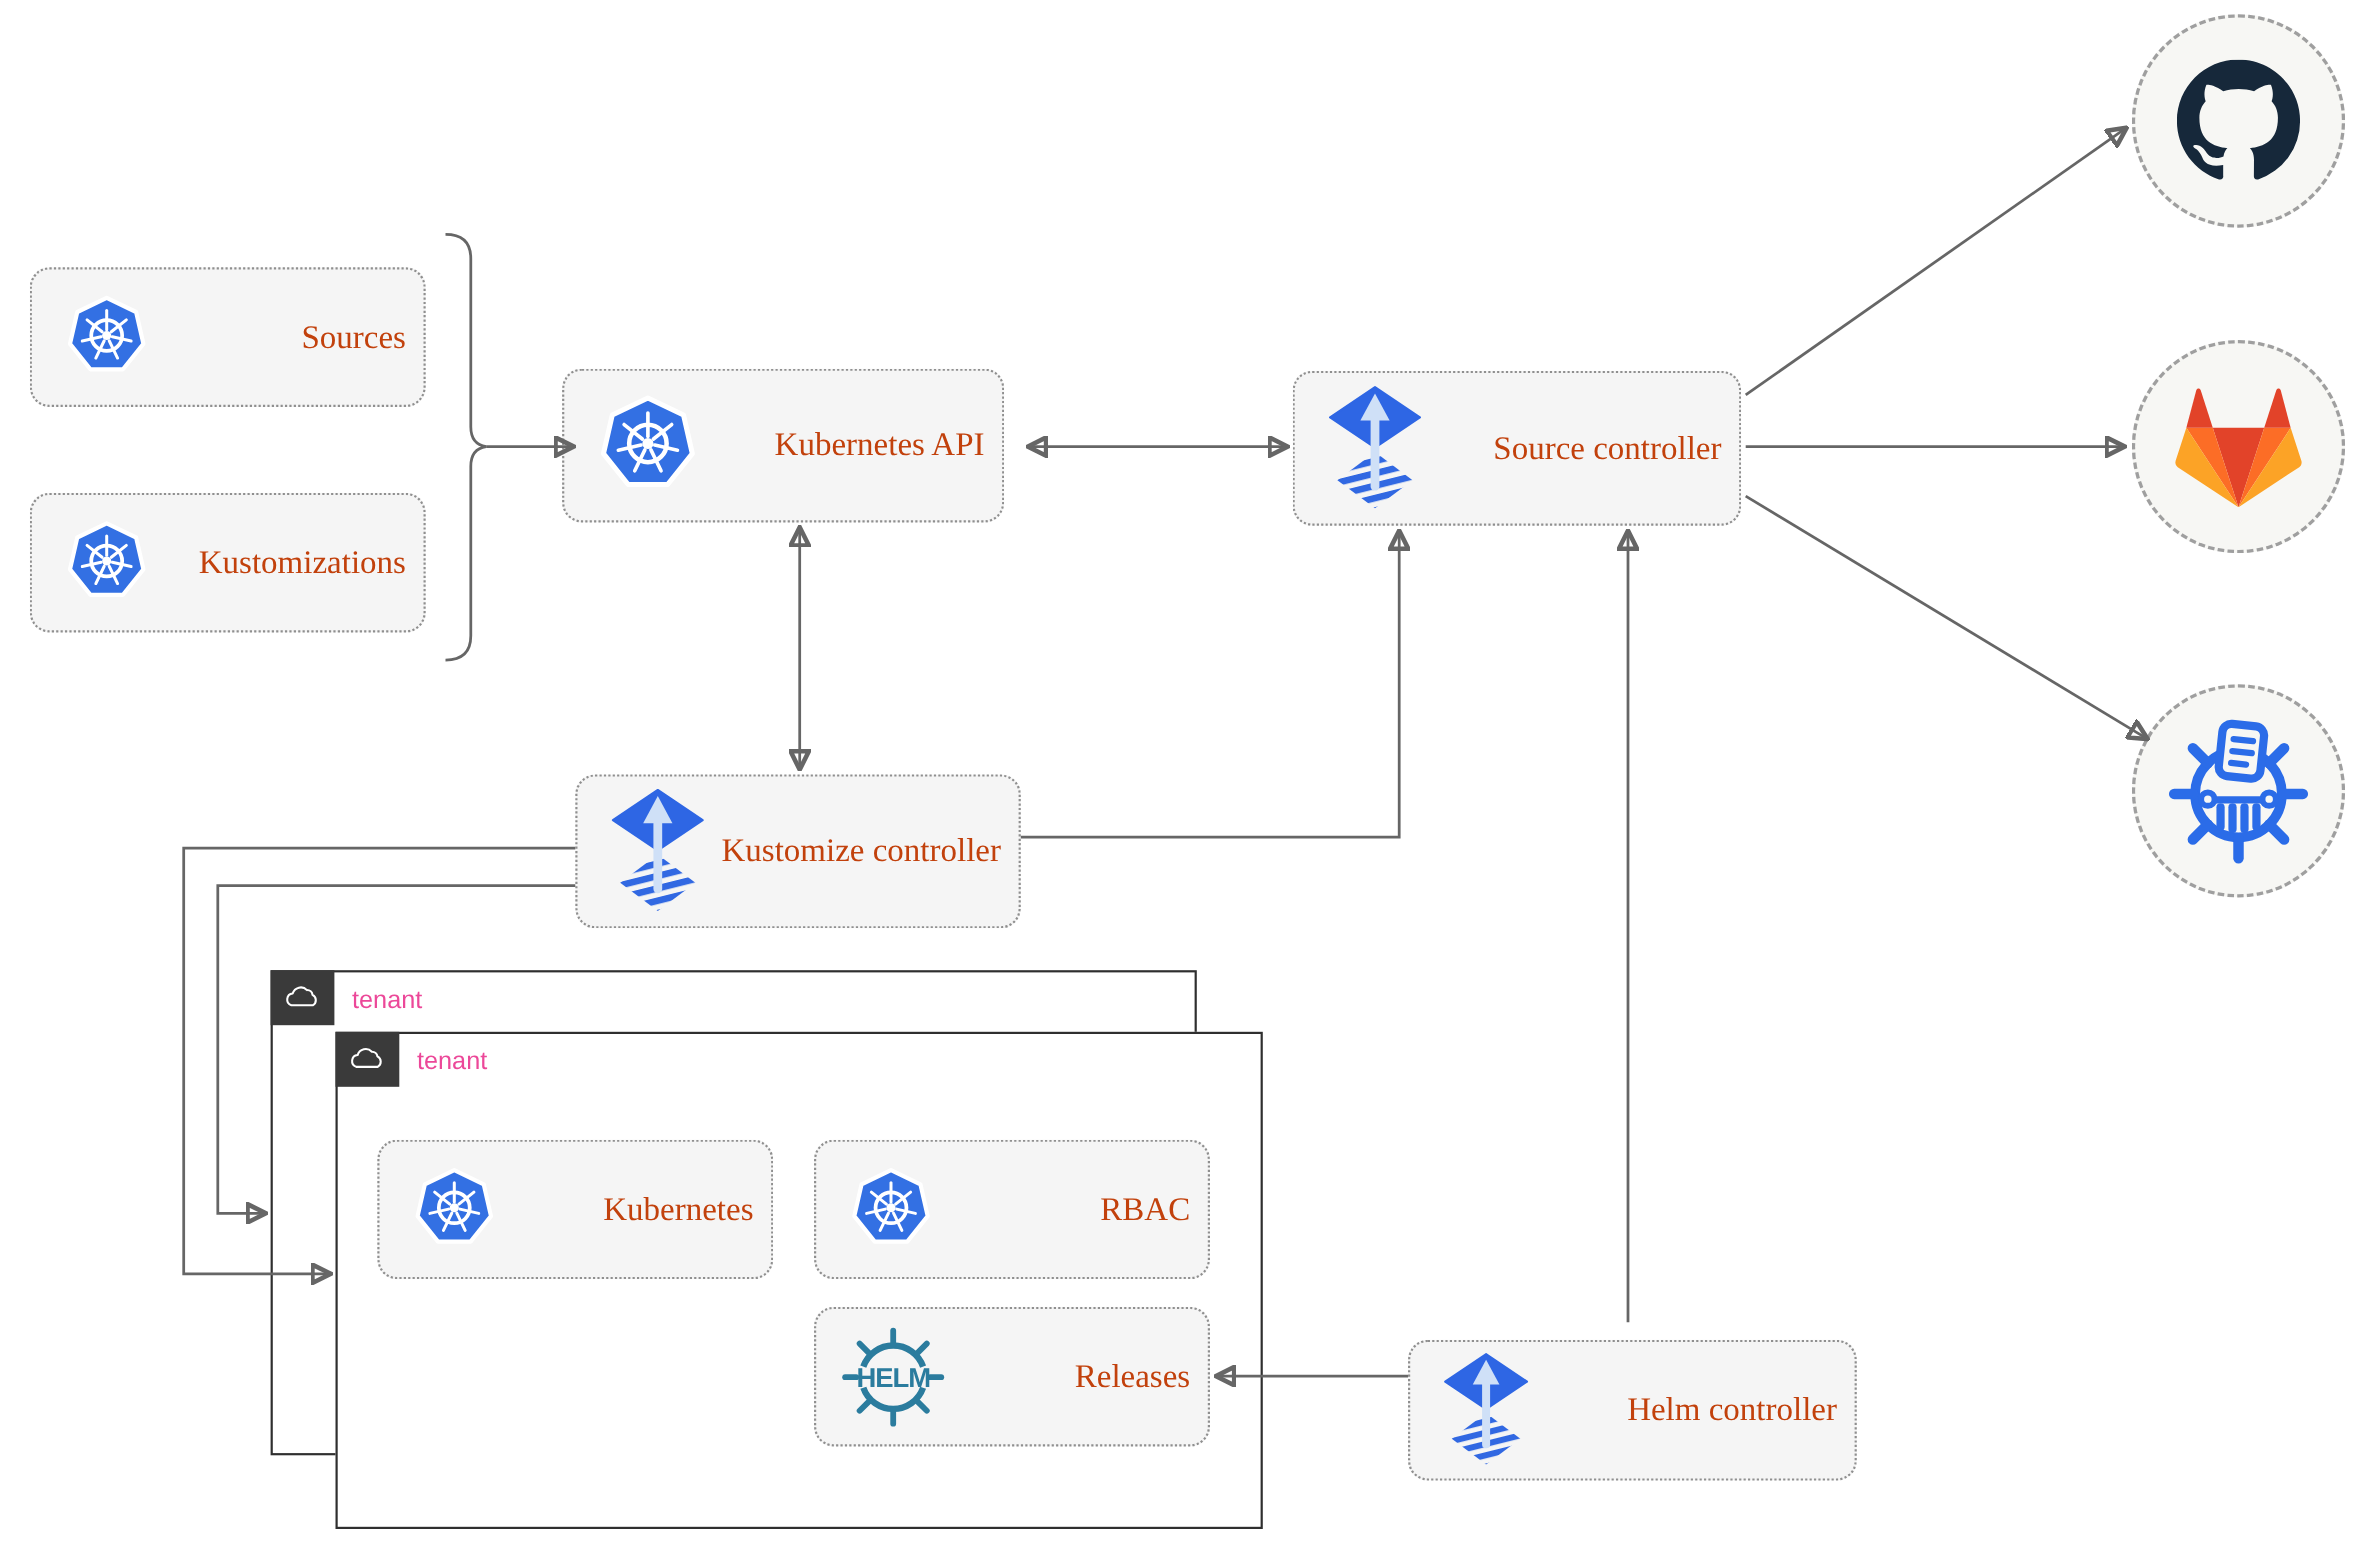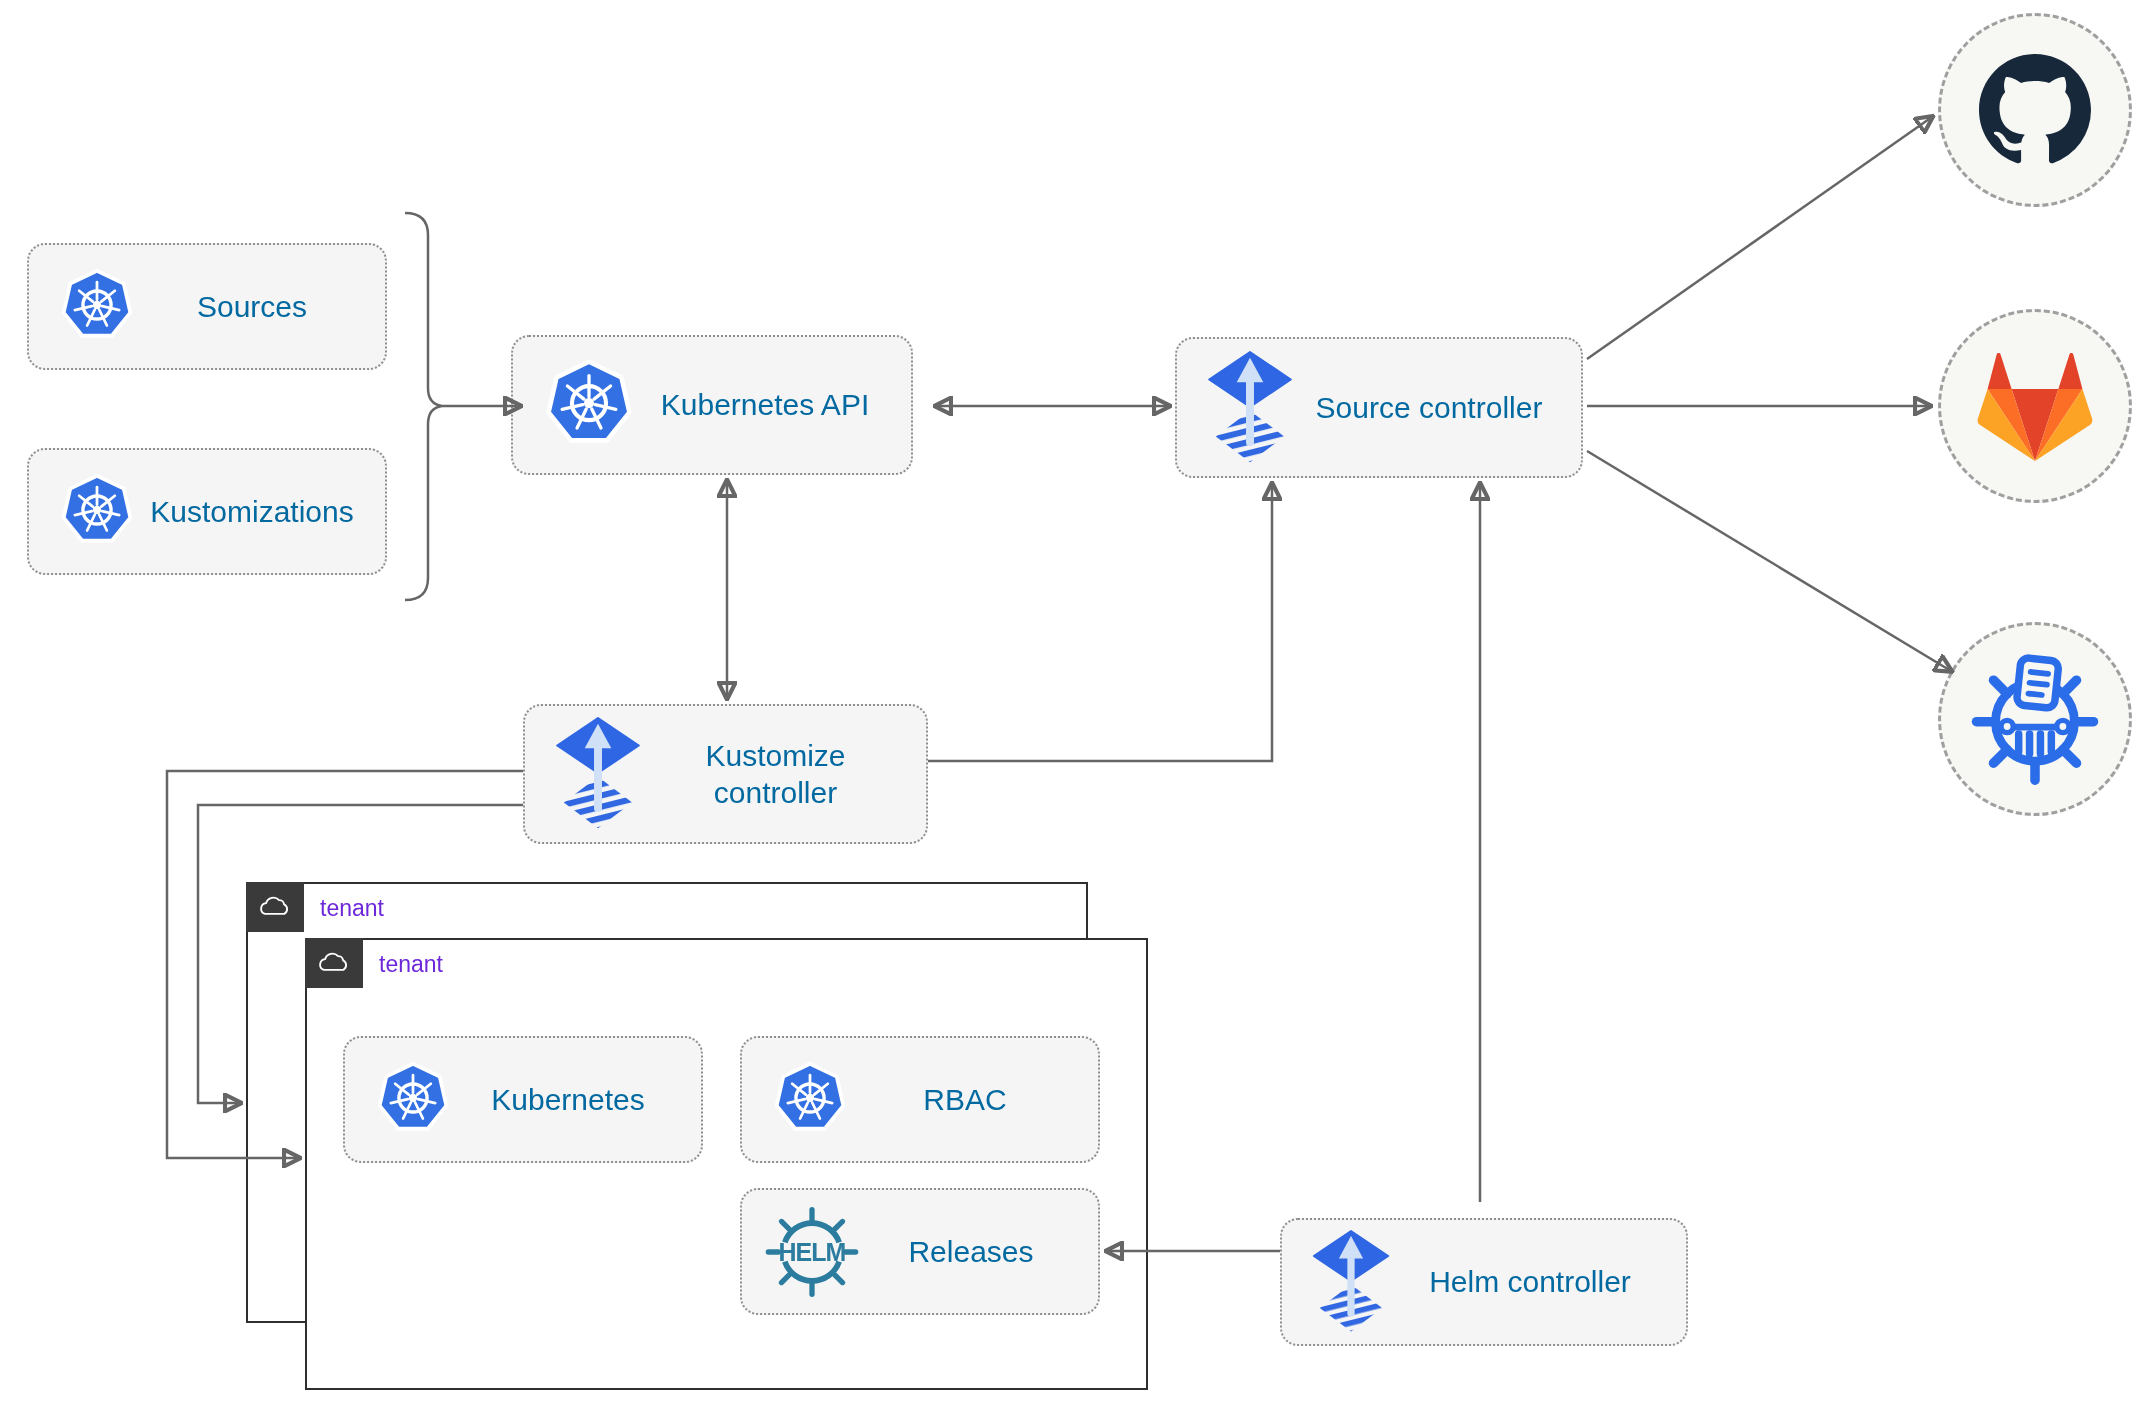--- a/index.html
+++ b/index.html
@@ -3,40 +3,40 @@
 <meta charset="utf-8">
 <style>
   html,body{margin:0;padding:0;background:#ffffff;}
   .canvas{position:relative;width:2144px;height:1407px;overflow:hidden;background:#ffffff;
           font-family:"Liberation Sans","DejaVu Sans",sans-serif;color:#161616;}
 
   
   .node{position:absolute;background:#f5f5f5;border:2.5px dotted #8f8f8f;border-radius:18px;
         display:flex;align-items:center;z-index:3;box-sizing:border-box;}
   .node .icon{margin-left:30px;flex:0 0 auto;display:block;}
-  .node .label{flex:1;text-align:center;padding-right:16px;font-size:30px;line-height:1.25;color:#0369a1;}
+  .node .label{flex:1;text-align:right;padding-right:16px;font-size:30px;line-height:1.25;color:#c2410c;font-family:Liberation Serif, serif;}
 
   .icon-k8s{width:76px;height:79px;}
   .icon-k8s-lg{width:92px;height:96px;}
   .icon-flux{width:86px;height:114px;}
   .icon-helm{width:96px;height:96px;margin-left:22px !important;}
 
   
   .ext-circle{position:absolute;width:194px;height:194px;border-radius:50%;
               border:3px dashed #9f9f9f;background:#f7f7f4;box-sizing:border-box;
               display:flex;align-items:center;justify-content:center;z-index:3;}
 
   
   .tenant{position:absolute;background:#ffffff;border:2.5px solid #2f2f2f;box-sizing:border-box;}
   .tenant-back{z-index:1;}
   .tenant-front{z-index:2;}
   .tenant-tab{position:absolute;left:-2.5px;top:-2.5px;width:58px;height:50px;background:#3a3a3a;
               display:flex;align-items:center;justify-content:center;}
   .tenant-tab svg{width:36px;height:26px;display:block;}
-  .tenant-label{position:absolute;left:72px;top:11px;font-size:23px;color:#6d28d9;}
+  .tenant-label{position:absolute;left:72px;top:11px;font-size:23px;color:#ec4899;}
 
   
   svg.connectors{position:absolute;left:0;top:0;width:2144px;height:1407px;z-index:10;pointer-events:none;}
   svg.connectors path{stroke:#666666;stroke-width:2.5;fill:none;}
 
   .defs-hidden{position:absolute;width:0;height:0;overflow:hidden;}
 </style>
 </head>
 <body>
 

